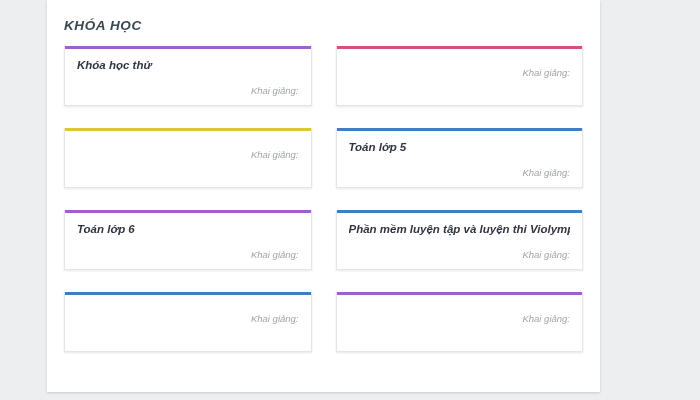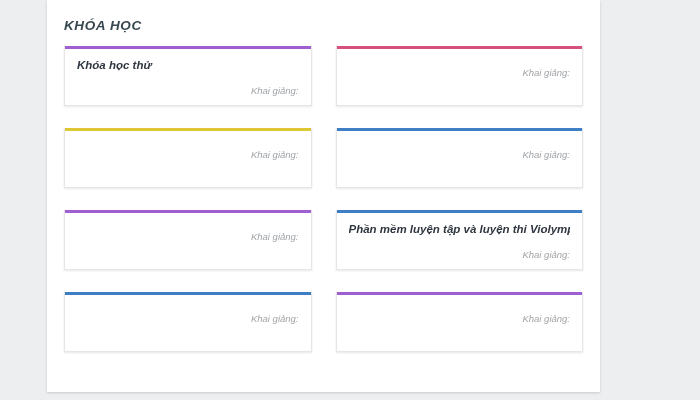--- a/index.html
+++ b/index.html
@@ -106,25 +106,27 @@
         <div class="card-meta">Khai giảng:</div>
       </div>
 
       <div class="card">
         <div class="card-accent" style="background: rgb(221, 199, 51);"></div>
         <div class="card-meta">Khai giảng:</div>
       </div>
 
       <div class="card">
         <div class="card-accent" style="background: rgb(61, 126, 196);"></div>
+        <div class="card-title">Toán lớp 5</div>
         <div class="card-meta">Khai giảng:</div>
       </div>
 
       <div class="card">
         <div class="card-accent" style="background: rgb(160, 95, 208);"></div>
+        <div class="card-title">Toán lớp 6</div>
         <div class="card-meta">Khai giảng:</div>
       </div>
 
       <div class="card">
         <div class="card-accent" style="background: rgb(61, 126, 196);"></div>
         <div class="card-title">Phần mềm luyện tập và luyện thi Violympic</div>
         <div class="card-meta">Khai giảng:</div>
       </div>
 
       <div class="card">

